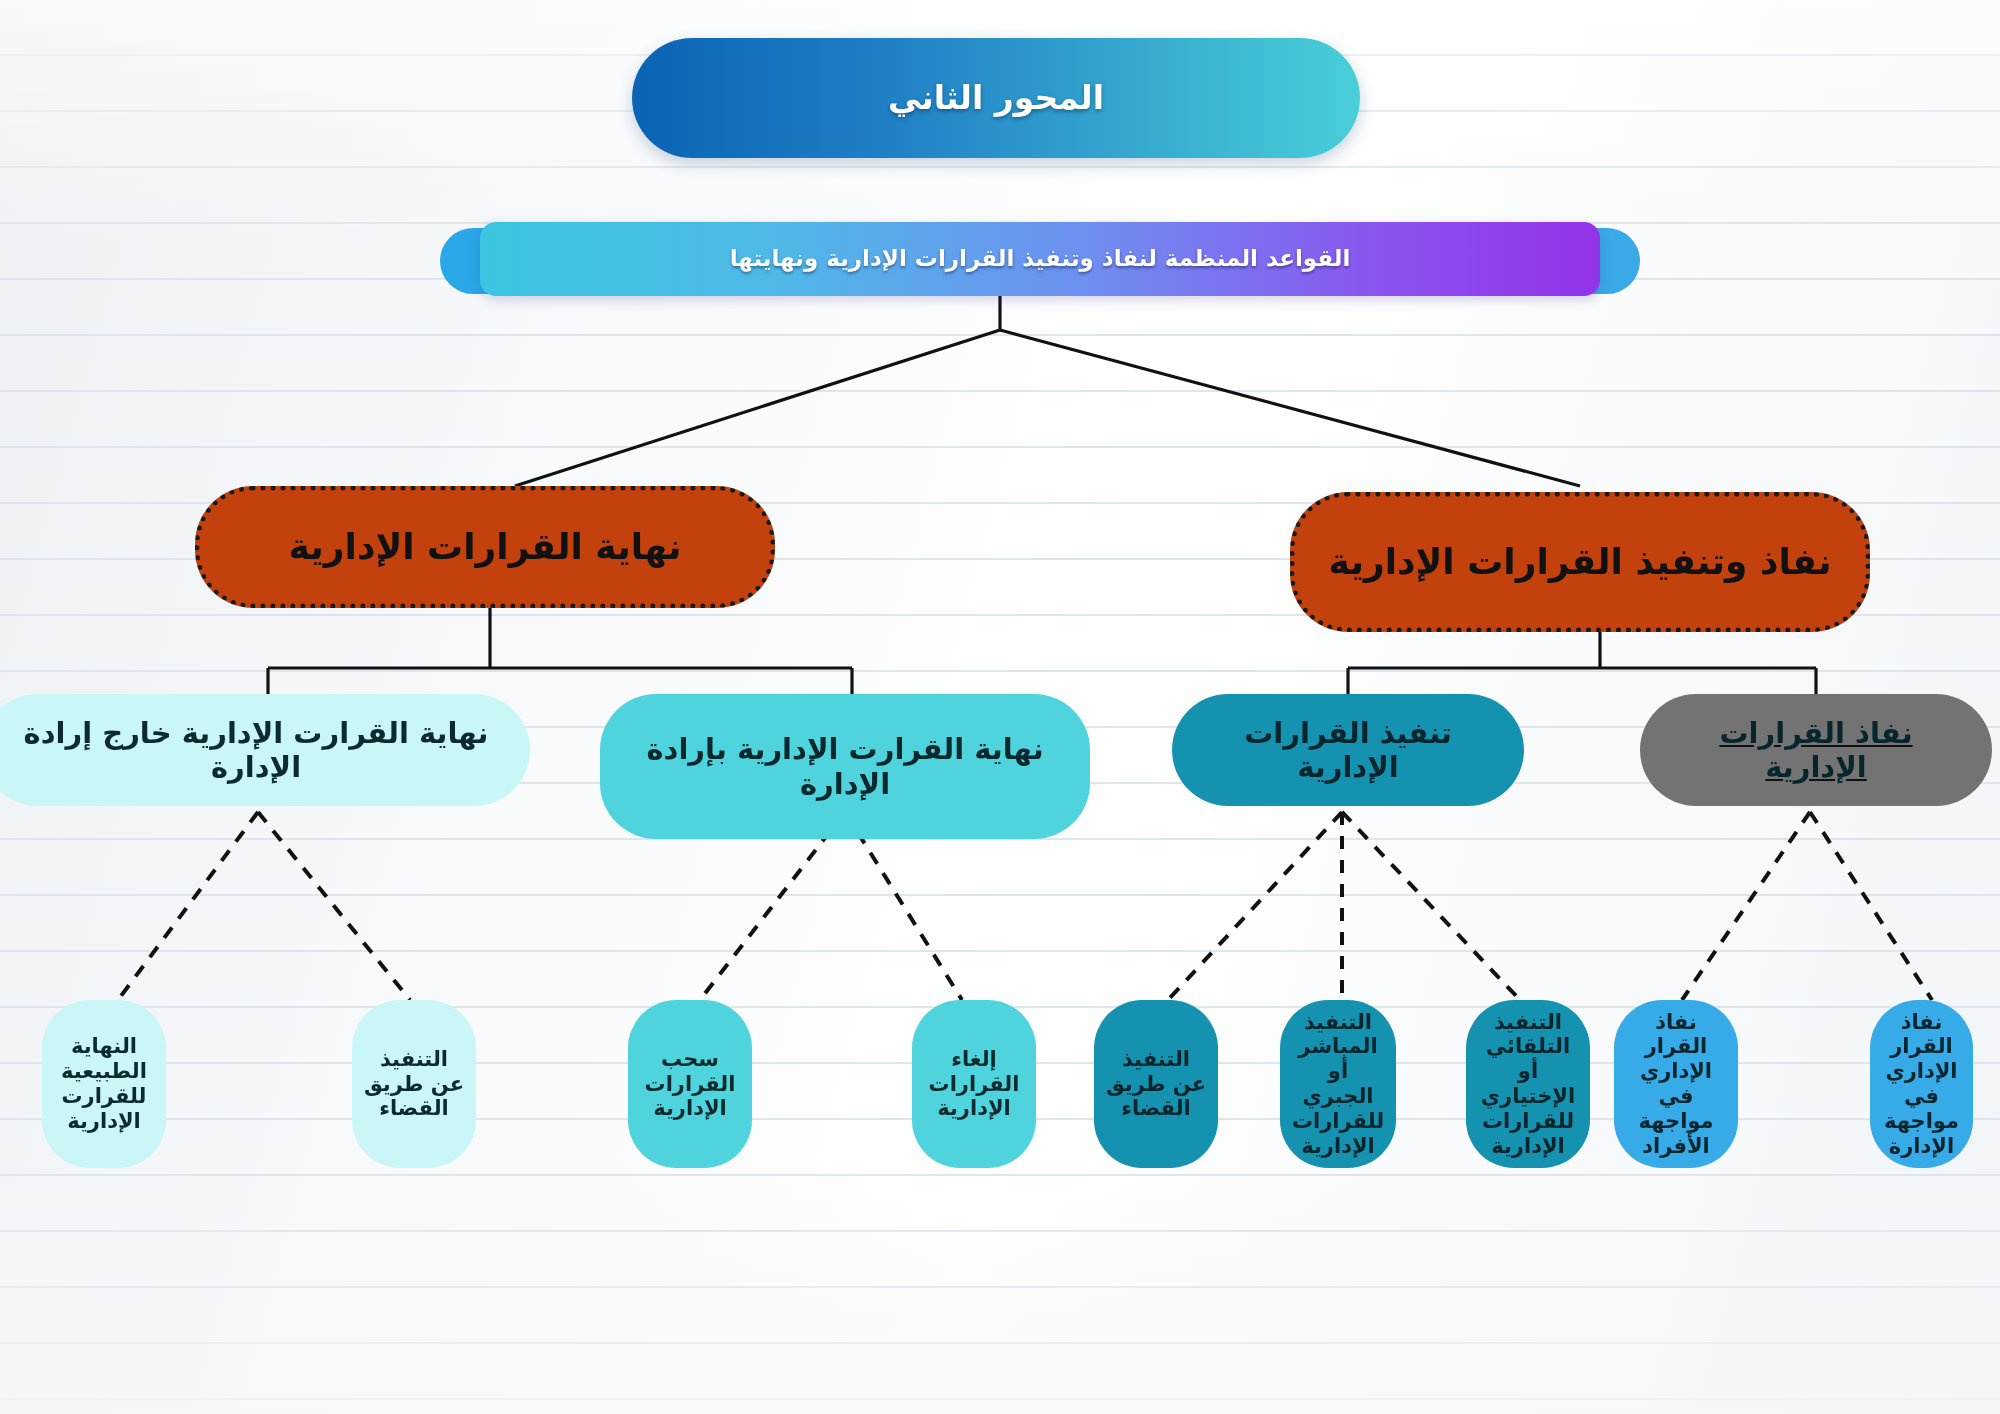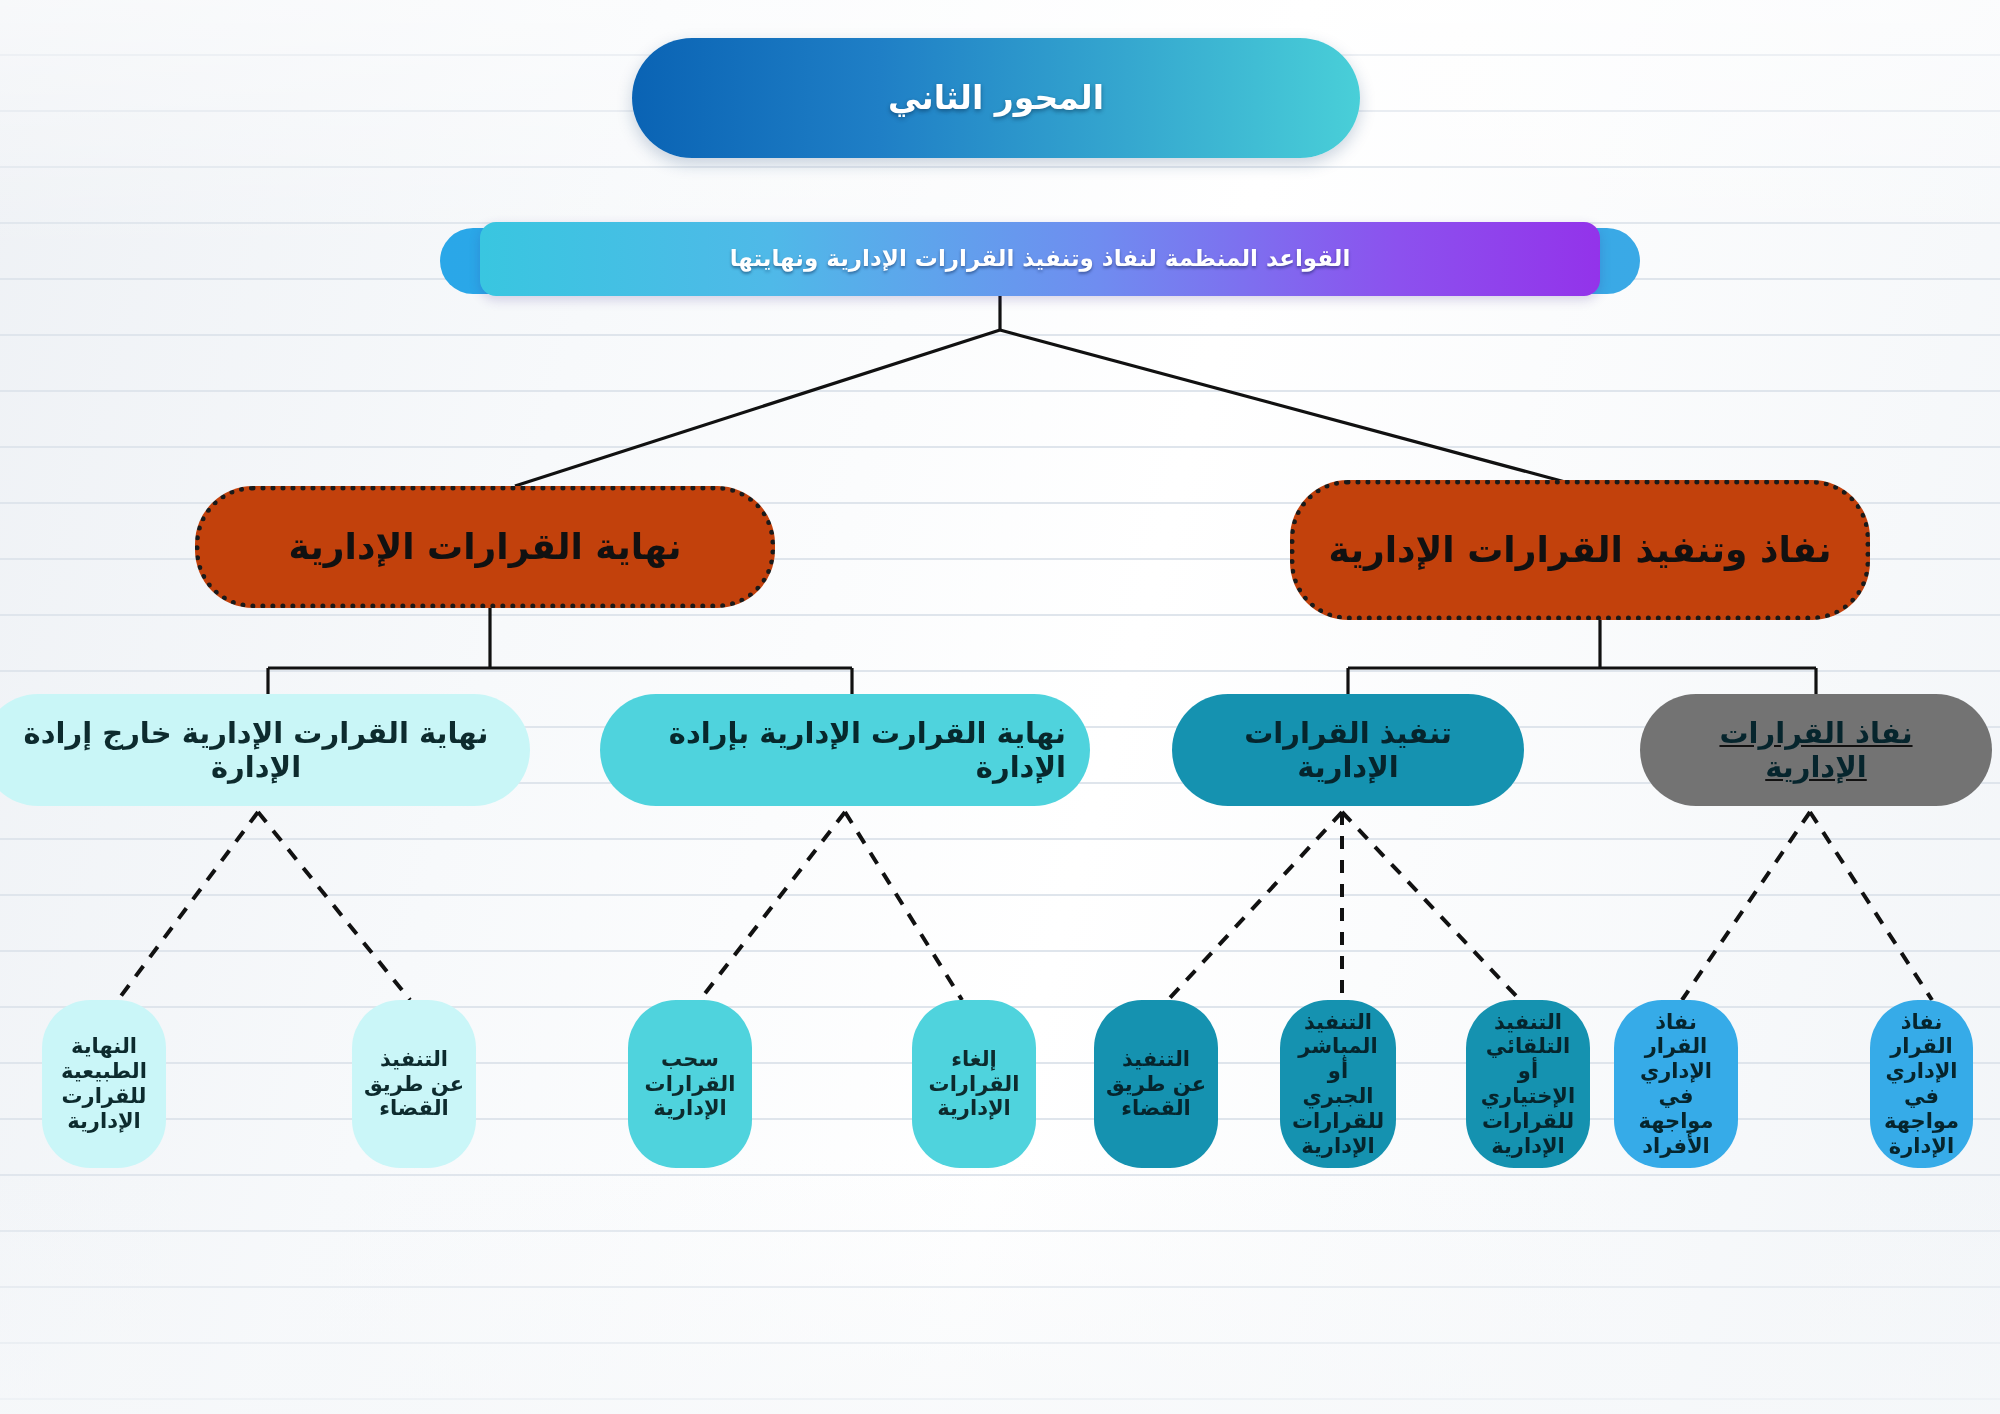--- a/index.html
+++ b/index.html
@@ -73,30 +73,30 @@
 
   
   .pink{
     background:#c2410c;
     border:5px dotted #1a1a1a;
     border-radius:58px;
     justify-content:center;
   }
   .pink .t{font-size:36px;font-weight:700;color:#111;padding:0 26px;}
 
-  #branch-right{left:1290px;top:480px;width:580px;height:140px;}
+  #branch-right{left:1290px;top:492px;width:580px;height:140px;}
   #branch-left {left:195px; top:486px;width:580px;height:122px;}
 
   
   .lvl3{border-radius:56px;}
   .lvl3 .t{font-size:29px;font-weight:700;padding:0 24px;}
 
   #l3-a{left:-18px; top:694px;width:548px;height:112px;background:#c9f6f7;}
   #l3-a .t{color:#0d2b2e;}
-  #l3-b{left:600px; top:694px;width:490px;height:112px;background:#4fd3dd;text-align:right;}
+  #l3-b{left:600px; top:694px;width:490px;height:145px;background:#4fd3dd;}
   #l3-b .t{color:#07282c;}
   #l3-c{left:1172px;top:694px;width:352px;height:112px;background:#1592b0;}
   #l3-c .t{color:#06252d;}
   #l3-d{left:1640px;top:694px;width:352px;height:112px;background:#737373;text-decoration:underline;}
   #l3-d .t{color:#06252d;}
 
   
   .leaf{border-radius:48px;}
   .leaf .t{font-size:21px;font-weight:700;padding:0 10px;}
   .leaf-lightcyan{background:#caf6f8;}

